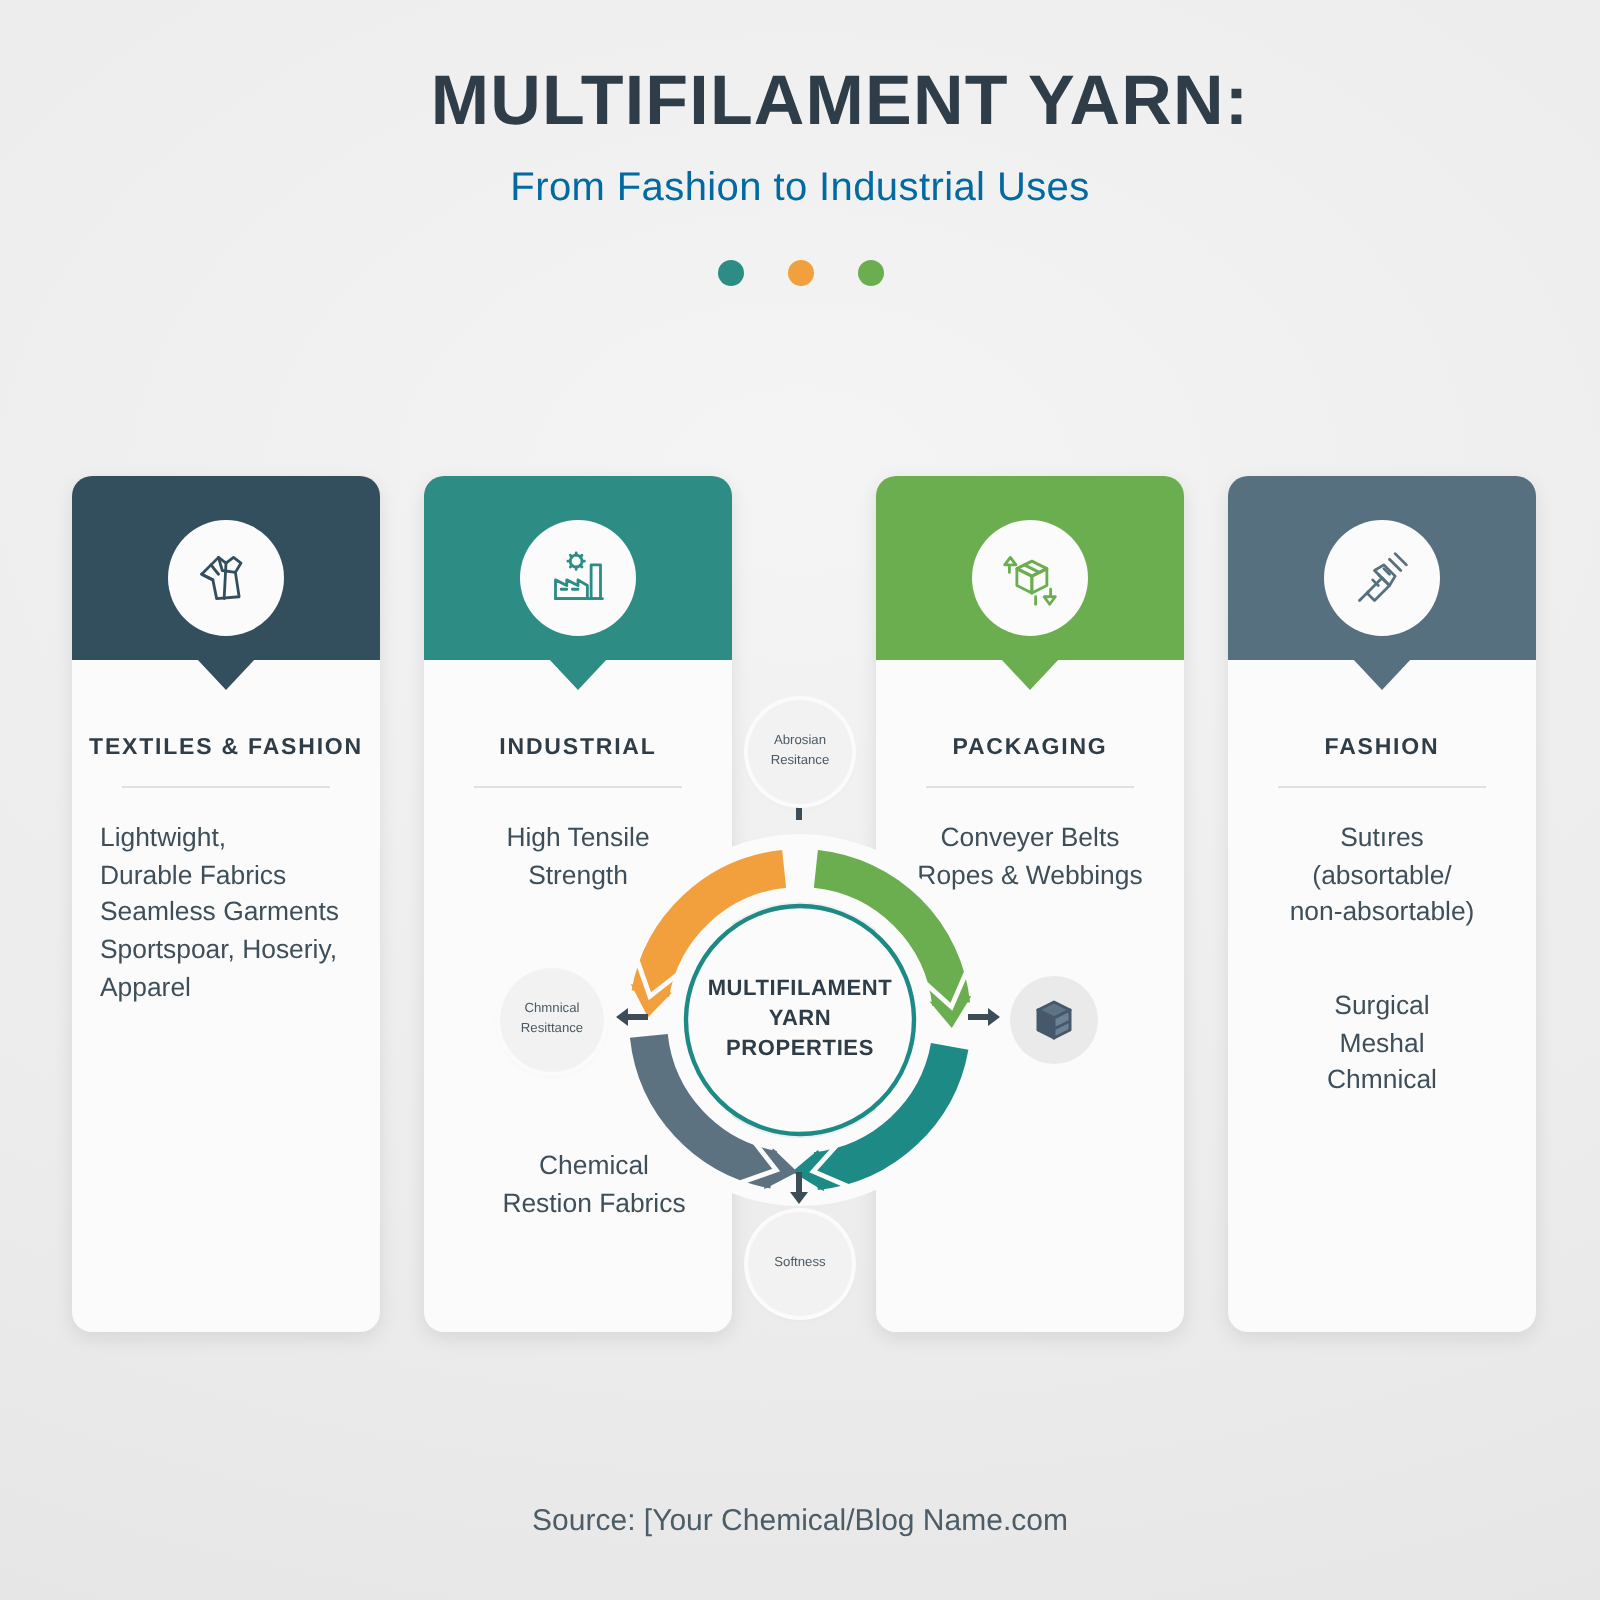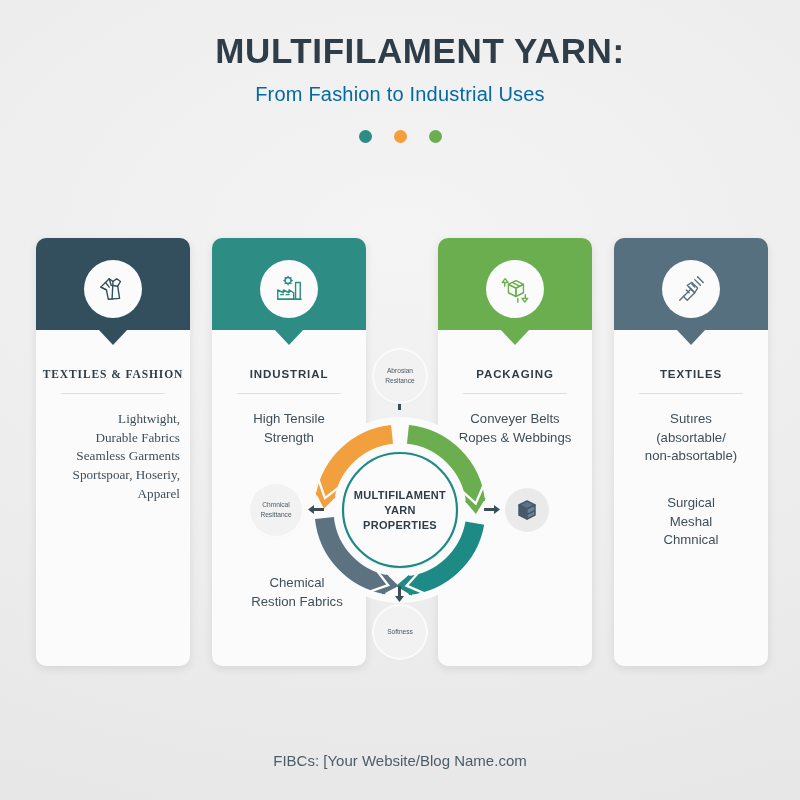--- a/index.html
+++ b/index.html
@@ -116,25 +116,25 @@
     margin: 13px auto 0;
   }
   .card-body {
     padding: 16px 10px 0;
     text-align: center;
     font-size: 13.2px;
     line-height: 1.42;
     color: #3e4f5a;
     white-space: pre-line;
   }
-  .card-body.left-align { text-align: right; padding-left: 14px; }
+  .card-body.left-align { text-align: left; padding-left: 14px; }
   .card-body + .card-body { margin-top: 20px; }
 
   
-  #card-0 { left: 36px; font-family: Liberation Serif, serif;  }
+  #card-0 { left: 36px;  }
   #card-1 { left: 212px; }
   #card-2 { left: 438px; }
   #card-3 { left: 614px; }
 
   
   #card-1 .card-body, #card-2 .card-body { padding-left: 6px; padding-right: 6px; }
 
   
   .wheel {
     position: absolute;
@@ -298,21 +298,21 @@
             <svg width="30" height="30" viewBox="0 0 32 32" fill="none" stroke="#56707f" stroke-width="1.5" stroke-linejoin="round" stroke-linecap="round">
       <path d="M4 28 L9 23"></path>
       <path d="M8 24 L16 16 L20 20 L12 28 Z"></path>
       <path d="M17 9 L23 15 L20 20 L12 12 Z"></path>
       <path d="M20 6 L26 12"></path>
       <path d="M23 3 L29 9"></path>
       <path d="M14 14 L17 17M17 11 L20 14M11 17 L14 20"></path>
     </svg>
           </div>
         </div>
-        <div class="card-title">TEXTILES</div>
+        <div class="card-title">FASHION</div>
         <div class="divider"></div>
         <div class="card-body">Sutıres
 (absortable/
 non-absortable)</div>
         <div class="card-body" style="position: absolute; left: 0px; right: 0px; top: 240px; margin-top: 0px;">Surgical
 Meshal
 Chmnical</div>
       </div>
     </div>
 
@@ -376,15 +376,15 @@
     <svg width="24" height="26" viewBox="0 0 24 26">
       <g fill="none" stroke="#46596a" stroke-width="1.5" stroke-linejoin="round">
         <path d="M4 8 L12 4 L20 8 L12 12 Z" fill="#5d7386"></path>
         <path d="M4 8 V18 L12 22 V12 Z" fill="#46596a"></path>
         <path d="M20 8 V18 L12 22 V12 Z" fill="#6b8296"></path>
         <path d="M4 13.5 L12 17.5 L20 13.5"></path>
       </g>
     </svg>
   </div>
 
-  <div class="footer">FIBCs: [Your Website/Blog Name.com</div>
+  <div class="footer">Source: [Your Chemical/Blog Name.com</div>
 
 </div>
 
 </body></html>

